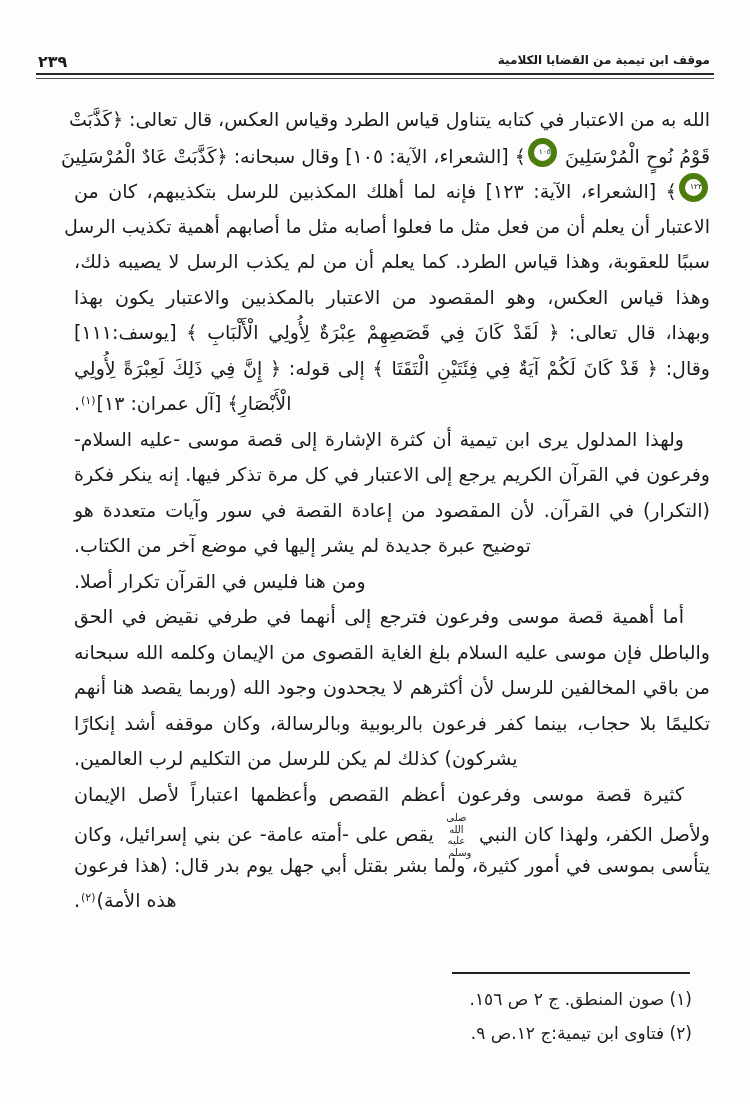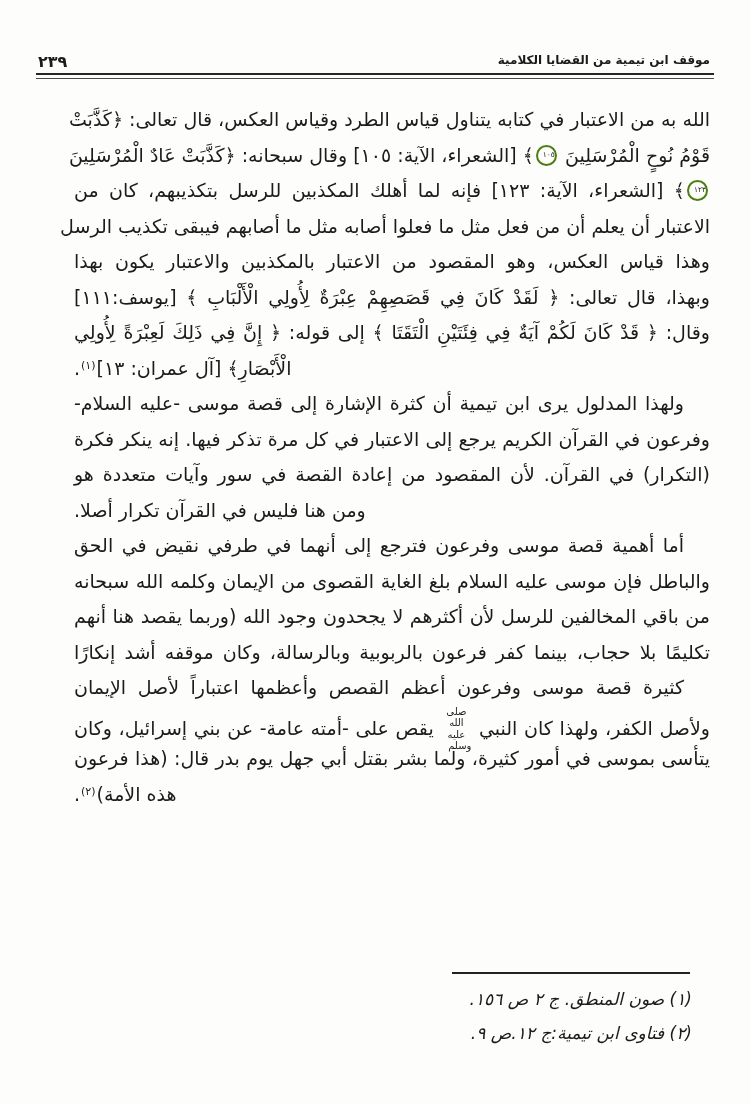--- a/index.html
+++ b/index.html
@@ -25,32 +25,32 @@
   .line {
     height:35.5px; line-height:35.5px;
     text-align:justify; text-align-last:justify;
     white-space:nowrap; overflow:visible;
   }
   .line.last   { text-align:left; text-align-last:auto; }
   .line.indent { padding-right:26px; }
   .quran { font-weight:normal; }
   .aya {
     display:inline-block; width:17px; height:17px;
-    border:2px solid #4d7c0f; border-radius:50%;
+    border:6px solid #4d7c0f; border-radius:50%;
     font-size:7.5px; line-height:16px; text-align:center;
     vertical-align:-4px; margin:0 2px; overflow:hidden;
   }
   sup.fnref { font-size:11px; line-height:0; vertical-align:6px; margin:0 1px; }
   .honorific {
     display:inline-block; width:30px;
     font-size:10px; line-height:1.15; text-align:center;
     vertical-align:middle; white-space:normal; margin:0 1px;
   }
   
-  .footnotes { position:absolute; top:972px; right:40px; left:46px;font-style:italic; }
+  .footnotes { position:absolute; top:972px; right:40px; left:46px; }
   .fn-sep { width:238px; margin-right:20px; margin-left:auto; border-top:2px solid #222; }
   .fn-list { padding-top:8px; }
   .fn-item { font-size:17px; line-height:34px; text-align:right; padding-right:18px; }
 </style>
 </head>
 <body>
 
 <div class="page">
 
   <header class="header">
@@ -59,33 +59,36 @@
       <span class="pagenum">٢٣٩</span>
     </div>
     <div class="rule-thick"></div>
     <div class="rule-thin"></div>
   </header>
 
   <main class="body">
       <div class="line">الله به من الاعتبار في كتابه يتناول قياس الطرد وقياس العكس، قال تعالى: ﴿<span class="quran">كَذَّبَتْ</span></div>
       <div class="line"><span class="quran">قَوْمُ نُوحٍ الْمُرْسَلِينَ </span><span class="aya">١٠٥</span><span class="quran">﴾</span> [الشعراء، الآية: ١٠٥] وقال سبحانه: ﴿<span class="quran">كَذَّبَتْ عَادٌ الْمُرْسَلِينَ</span></div>
       <div class="line"><span class="aya">١٢٣</span><span class="quran">﴾</span> [الشعراء، الآية: ١٢٣] فإنه لما أهلك المكذبين للرسل بتكذيبهم، كان من</div>
-      <div class="line">الاعتبار أن يعلم أن من فعل مثل ما فعلوا أصابه مثل ما أصابهم فيبقى تكذيب الرسل</div>
+      <div class="line">الاعتبار أن يعلم أن من فعل مثل ما فعلوا أصابه مثل ما أصابهم أهمية تكذيب الرسل</div>
+      <div class="line">سببًا للعقوبة، وهذا قياس الطرد. كما يعلم أن من لم يكذب الرسل لا يصيبه ذلك،</div>
       <div class="line">وهذا قياس العكس، وهو المقصود من الاعتبار بالمكذبين والاعتبار يكون بهذا</div>
       <div class="line">وبهذا، قال تعالى: ﴿ <span class="quran">لَقَدْ كَانَ فِي قَصَصِهِمْ عِبْرَةٌ لِأُولِي الْأَلْبَابِ</span> ﴾ [يوسف:١١١]</div>
       <div class="line">وقال: ﴿ <span class="quran">قَدْ كَانَ لَكُمْ آيَةٌ فِي فِئَتَيْنِ الْتَقَتَا</span> ﴾ إلى قوله: ﴿ <span class="quran">إِنَّ فِي ذَلِكَ لَعِبْرَةً لِأُولِي</span></div>
       <div class="line last"><span class="quran">الْأَبْصَارِ</span>﴾ [آل عمران: ١٣]<sup class="fnref">(١)</sup>.</div>
       <div class="line indent">ولهذا المدلول يرى ابن تيمية أن كثرة الإشارة إلى قصة موسى -عليه السلام-</div>
       <div class="line">وفرعون في القرآن الكريم يرجع إلى الاعتبار في كل مرة تذكر فيها. إنه ينكر فكرة</div>
       <div class="line">(التكرار) في القرآن. لأن المقصود من إعادة القصة في سور وآيات متعددة هو</div>
+      <div class="line last">توضيح عبرة جديدة لم يشر إليها في موضع آخر من الكتاب.</div>
       <div class="line last indent">ومن هنا فليس في القرآن تكرار أصلا.</div>
       <div class="line indent">أما أهمية قصة موسى وفرعون فترجع إلى أنهما في طرفي نقيض في الحق</div>
       <div class="line">والباطل فإن موسى عليه السلام بلغ الغاية القصوى من الإيمان وكلمه الله سبحانه</div>
       <div class="line">من باقي المخالفين للرسل لأن أكثرهم لا يجحدون وجود الله (وربما يقصد هنا أنهم</div>
       <div class="line">تكليمًا بلا حجاب، بينما كفر فرعون بالربوبية وبالرسالة، وكان موقفه أشد إنكارًا</div>
+      <div class="line last">يشركون) كذلك لم يكن للرسل من التكليم لرب العالمين.</div>
       <div class="line indent">كثيرة قصة موسى وفرعون أعظم القصص وأعظمها اعتباراً لأصل الإيمان</div>
       <div class="line">ولأصل الكفر، ولهذا كان النبي <span class="honorific">صلى الله عليه وسلم</span> يقص على -أمته عامة- عن بني إسرائيل، وكان</div>
       <div class="line">يتأسى بموسى في أمور كثيرة، ولما بشر بقتل أبي جهل يوم بدر قال: (هذا فرعون</div>
       <div class="line last">هذه الأمة)<sup class="fnref">(٢)</sup>.</div>
     </main>
 
   <footer class="footnotes">
     <div class="fn-sep"></div>
     <div class="fn-list">
         <div class="fn-item">(١) صون المنطق. ج ٢ ص ١٥٦.</div>

